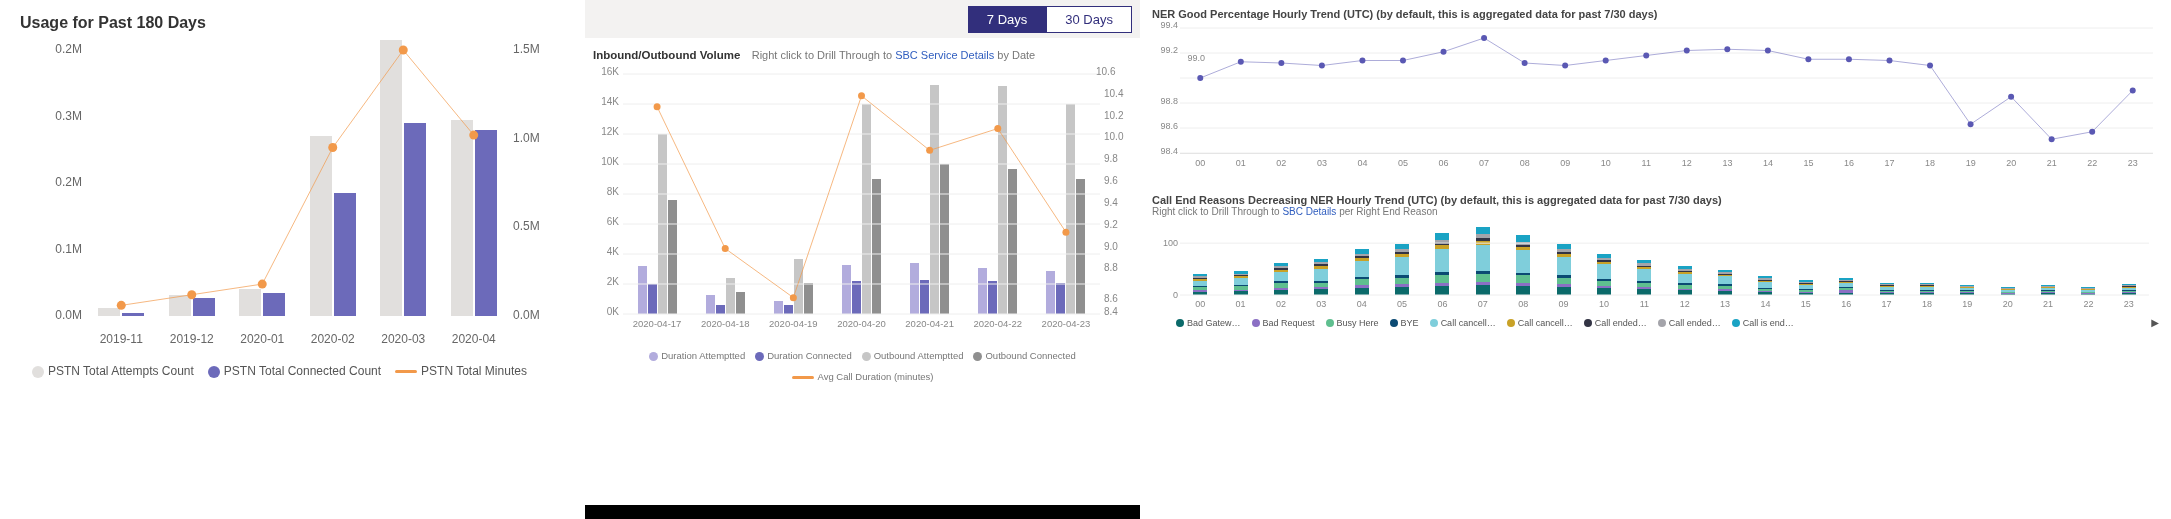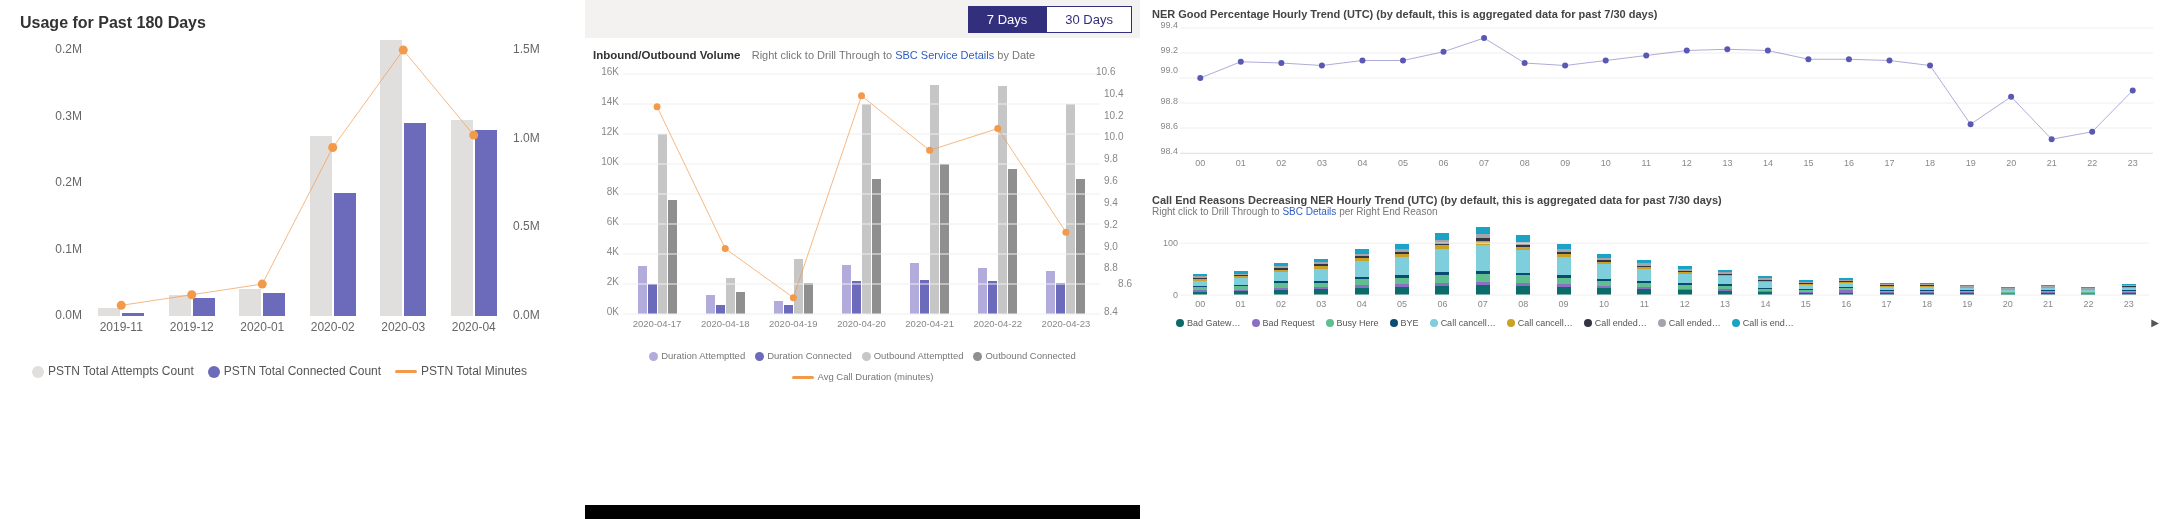--- a/index.html
+++ b/index.html
@@ -18,21 +18,21 @@
 .panel-right { width: 1031px; padding: 8px 12px; }
 
 .title-180 { font-size: 16px; font-weight: 600; color:#333; margin-bottom: 18px; }
 
 
 .chartA { position: relative; height: 300px; margin-left: 30px; margin-right: 30px; margin-top: 6px;}
 .chartA .plot { position:absolute; left: 36px; right: 36px; top: 0; bottom: 34px; }
 .chartA .ylab-l, .chartA .ylab-r { position:absolute; font-size:12px; color:#666; width:34px; text-align:right; }
 .chartA .ylab-r { text-align:left; }
 .chartA .xaxis { position:absolute; left:36px; right:36px; bottom:0; height:30px; display:flex;}
-.chartA .xcat { flex:1; text-align:center; font-size:12px; color:#666;}
+.chartA .xcat { flex:1; text-align:center; font-size:12px; color:#666;margin-top:12px;}
 .chartA .group { position:absolute; bottom:0; display:flex; align-items:flex-end; gap:2px; justify-content:center;}
 .chartA .bar-a { background:#e1dfdd; width:22px;}
 .chartA .bar-b { background:#6c6aba; width:22px;}
 svg.overlay { position:absolute; left:0; top:0; width:100%; height:100%; overflow:visible;}
 
 .legendA { margin-top: 14px; margin-left:12px; font-size:12px; color:#555; display:flex; gap:14px; flex-wrap:wrap; align-items:center;}
 .sw { width:12px; height:12px; border-radius:50%; display:inline-block; margin-right:4px; vertical-align:middle;}
 .sw-line { width:22px; height:3px; border-radius:2px; display:inline-block; margin-right:4px; vertical-align:middle;}
 
 
@@ -246,21 +246,21 @@
   <div class="ylab-l" style="left: -2px; top: 234px;">0K</div>
       <div class="ylab-l" style="left: -2px; top: 204px;">2K</div>
       <div class="ylab-l" style="left: -2px; top: 174px;">4K</div>
       <div class="ylab-l" style="left: -2px; top: 144px;">6K</div>
       <div class="ylab-l" style="left: -2px; top: 114px;">8K</div>
       <div class="ylab-l" style="left: -2px; top: 84px;">10K</div>
       <div class="ylab-l" style="left: -2px; top: 54px;">12K</div>
       <div class="ylab-l" style="left: -2px; top: 24px;">14K</div>
       <div class="ylab-l" style="left: -2px; top: -6px;">16K</div>
       <div class="ylab-r" style="right: 0px; top: 234px;">8.4</div>
-      <div class="ylab-r" style="right: 0px; top: 206px; text-align: right;">8.6</div>
+      <div class="ylab-r" style="right: 0px; top: 221px;">8.6</div>
       <div class="ylab-r" style="right: 0px; top: 190.364px;">8.8</div>
       <div class="ylab-r" style="right: 0px; top: 168.545px;">9.0</div>
       <div class="ylab-r" style="right: 0px; top: 146.727px;">9.2</div>
       <div class="ylab-r" style="right: 0px; top: 124.909px;">9.4</div>
       <div class="ylab-r" style="right: 0px; top: 103.091px;">9.6</div>
       <div class="ylab-r" style="right: 0px; top: 81.2727px;">9.8</div>
       <div class="ylab-r" style="right: 0px; top: 59.4545px;">10.0</div>
       <div class="ylab-r" style="right: 0px; top: 37.6364px;">10.2</div>
       <div class="ylab-r" style="right: 0px; top: 15.8182px;">10.4</div>
       <div class="ylab-r" style="right: 8px; top: -6px;">10.6</div>
@@ -336,21 +336,21 @@
         <div class="xc">18</div>
         <div class="xc">19</div>
         <div class="xc">20</div>
         <div class="xc">21</div>
         <div class="xc">22</div>
         <div class="xc">23</div>
       </div>
   <div class="ylab" style="top: 120px;">98.4</div>
       <div class="ylab" style="top: 94.8px;">98.6</div>
       <div class="ylab" style="top: 69.6px;">98.8</div>
-      <div class="ylab" style="top: 39px;">99.0</div>
+      <div class="ylab" style="top: 27px; margin-left: 27px;">99.0</div>
       <div class="ylab" style="top: 19.2px;">99.2</div>
       <div class="ylab" style="top: -6px;">99.4</div>
     </div>
 
   <div style="height:14px"></div>
   <div class="r-title">Call End Reasons Decreasing NER Hourly Trend (UTC) (by default, this is aggregated data for past 7/30 days)</div>
   <div class="r-sub">
     <span>Right click to Drill Through to</span>
     <span class="lnk">SBC Details</span>
     <span>per Right End Reason</span>

